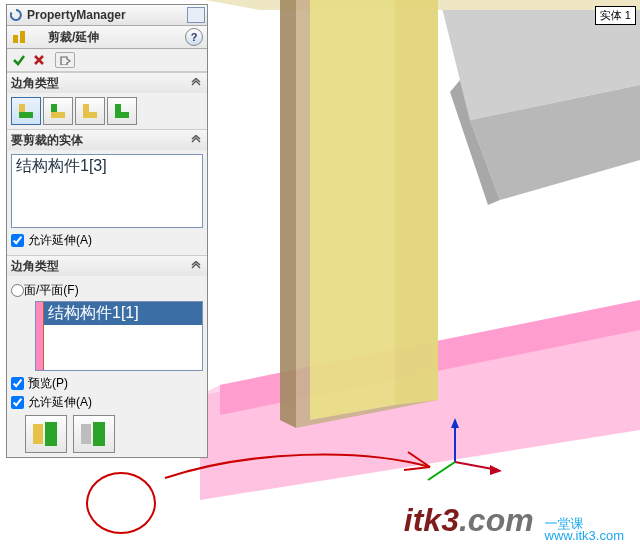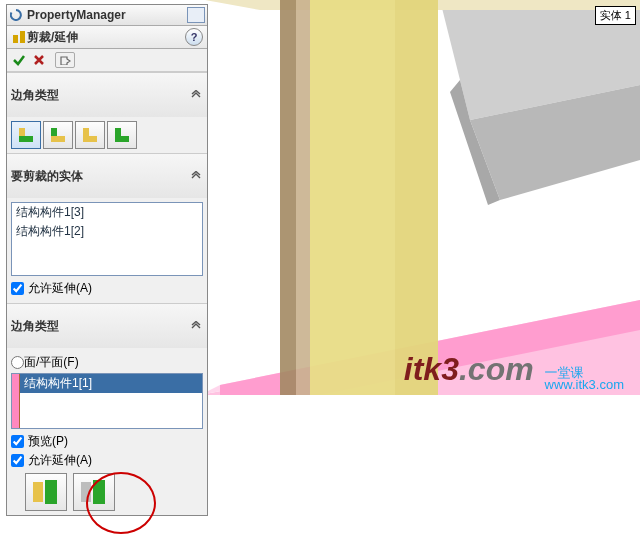--- a/index.html
+++ b/index.html
@@ -8,21 +8,21 @@
     width: 640px;
     height: 546px;
     font-family: "Microsoft YaHei", "SimSun", Tahoma, sans-serif;
     font-size: 12px;
     overflow: hidden;
     background: #fff;
   }
   .viewport {
     position: absolute;
     left: 0; top: 0;
-    width: 640px; height: 395px;
+    width: 640px; height: 546px;
     overflow: hidden;
     text-decoration: underline;
   }
   .viewport svg {
     position: absolute;
     left: 0; top: 0;
     width: 640px; height: 546px;
   }
   .tag {
     position: absolute;
@@ -92,21 +92,21 @@
     position:absolute;
     width:0; height:0;
   }
   .feature-bar {
     height: 22px;
     background: linear-gradient(#f8f8f8, #e8e8e8);
     border-bottom: 1px solid #aaa;
     display: flex;
     align-items: center;
     padding: 0 4px;
-    gap: 0;
+    gap: 21px;
   }
   .feature-icon {
     width: 16px; height: 16px;
     display: flex; align-items:center; justify-content:center;
   }
   .feature-label { font-weight: bold; color:#333; }
   .help-btn {
     margin-left:auto;
     width:16px; height:16px;
     border-radius:50%;
@@ -126,21 +126,21 @@
   .ok-btn { width:16px;height:16px;display:flex;align-items:center;justify-content:center; }
   .cancel-btn { width:16px;height:16px;display:flex;align-items:center;justify-content:center; }
   .pin-btn { width:18px;height:14px;display:flex;align-items:center;justify-content:center;border:1px solid #aaa;border-radius:2px;margin-left:4px; }
 
   .section {
     border-top:1px solid #ccc;
   }
   .section-head {
     display:flex; align-items:center;
     height:20px;
-    padding:12px 4px;
+    padding:0 4px;
     background:linear-gradient(#f6f6f6,#e6e6e6);
     font-weight:bold;
     color:#333;
   }
   .chev {
     margin-left:auto;
     width:14px;height:14px;
     display:flex;align-items:center;justify-content:center;
     color:#444;
   }
@@ -170,21 +170,21 @@
 
   .listbox {
     background:#fff;
     border:1px solid #7a94b8;
     height:72px;
     overflow:auto;
     margin-bottom:4px;
   }
   .listbox .item {
     padding:1px 4px;
-    font-size:12px;
+    font-size:16px;
     color:#234;
   }
   .listbox .item.sel {
     background:#3a6ea5;
     color:#fff;
   }
   .listbox.with-stripe {
     position:relative;
     padding-left:8px;
     box-sizing:border-box;
@@ -340,21 +340,20 @@
       <span>要剪裁的实体</span>
       <span class="chev">
         <svg width="10" height="10">
             <path d="M1 7 L5 3 L9 7 M1 4 L5 0.5 L9 4" fill="none" stroke="#555" stroke-width="1.4"></path>
           </svg>
       </span>
     </div>
     <div class="section-body">
       <div class="listbox">
         <div class="item">结构构件1[3]</div>
-        <div class="item">结构构件1[2]</div>
       </div>
       <label class="check">
         <input type="checkbox" checked="" style="">
         <span>允许延伸(A)</span>
       </label>
     </div>
   </div>
 
   <div class="section">
     <div class="section-head">
@@ -363,21 +362,21 @@
         <svg width="10" height="10">
             <path d="M1 7 L5 3 L9 7 M1 4 L5 0.5 L9 4" fill="none" stroke="#555" stroke-width="1.4"></path>
           </svg>
       </span>
     </div>
     <div class="section-body" style="position:relative;">
       <label class="radio">
         <input type="radio" name="b" style="">
         <span>面/平面(F)</span>
       </label>
-      <div class="listbox with-stripe" style="height:56px;">
+      <div class="listbox with-stripe" style="height:70px;margin-left:24px;">
         <div class="item sel">结构构件1[1]</div>
       </div>
       <label class="check">
         <input type="checkbox" checked="" style="">
         <span>预览(P)</span>
       </label>
       <label class="check">
         <input type="checkbox" checked="" style="">
         <span>允许延伸(A)</span>
       </label>

